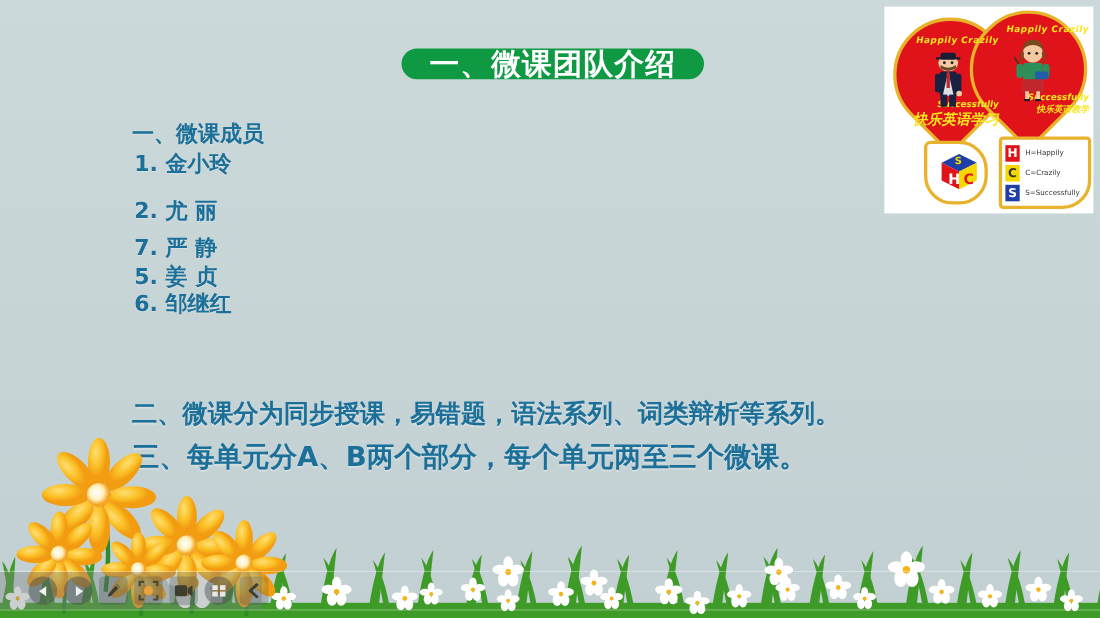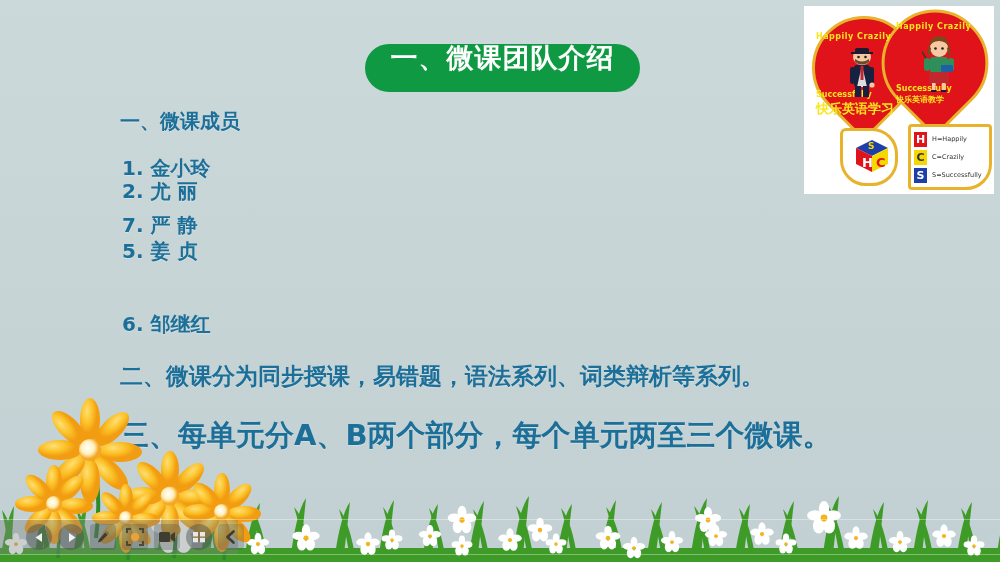--- a/index.html
+++ b/index.html
@@ -10,24 +10,24 @@
   }
   .slide{
     position:relative;width:1000px;height:562px;
     background:linear-gradient(180deg,#ccd9db 0%,#c7d4d6 55%,#c2d0d3 100%);
     overflow:hidden;
   }
 
   
   .title-pill{
     position:absolute;left:365px;top:44px;
-    width:275px;height:48px;
+    width:275px;height:28px;
     background:#0f9943;
     border-radius:24px;
-    display:flex;align-items:flex-start;justify-content:center;
+    display:flex;align-items:flex-end;justify-content:center;
   }
   .title-pill .title-text{
     color:#ffffff;
     font-size:27px;
     font-weight:bold;
     letter-spacing:1px;
     line-height:1;
     white-space:nowrap;
   }
 
@@ -35,24 +35,24 @@
   .body-text{position:absolute;left:0;top:0;width:885px;height:562px;}
   .bt{
     position:absolute;
     color:#1b6f98;
     font-weight:bold;
     white-space:nowrap;
     text-shadow:0 1px 0 rgba(255,255,255,0.25);
   }
   .heading-1{left:120px;top:108px;font-size:20px;}
   .name-item{font-size:20px;left:122px;}
-  .n1{top:135px;margin-top:20px;} .n2{top:178px;} .n3{top:186px;} .n4{top:212px;}
-  .n5{top:238px;} .n6{top:263px;margin-top:48px;} .n7{top:289px;} .n8{top:314px;}
+  .n1{top:135px;} .n2{top:178px;} .n3{top:186px;} .n4{top:212px;}
+  .n5{top:238px;} .n6{top:263px;} .n7{top:289px;} .n8{top:314px;}
   .para-2{left:120px;top:361px;font-size:23px;}
-  .para-3{left:120px;top:416px;font-size:29px;}
+  .para-3{left:120px;top:399px;font-size:25px;}
 
   
   .logo-card{
     position:absolute;right:6px;top:6px;
     width:190px;height:188px;
     background:#ffffff;
     overflow:hidden;
   }
   .logo-inner{position:absolute;inset:0;}
 
@@ -76,21 +76,21 @@
     position:absolute;left:36px;top:122px;width:58px;height:58px;
     background:#ffffff;border:3px solid #e8b22a;box-sizing:border-box;
     border-radius:6px 26px 26px 26px;
   }
   .legend-card{
     position:absolute;left:104px;top:118px;width:84px;height:66px;
     background:#ffffff;border:3px solid #e8b22a;box-sizing:border-box;
     border-radius:4px 4px 26px 4px;
   }
 
-  .heart-txt{position:absolute;z-index:5;text-align:left;white-space:nowrap;}
+  .heart-txt{position:absolute;z-index:5;text-align:right;white-space:nowrap;font-style:italic;}
   .hl-top{left:12px;top:26px;width:92px;font-size:8px;color:#f8e71c;font-weight:bold;letter-spacing:.5px;}
   .hl-suc{left:12px;top:84px;width:92px;font-size:8px;color:#f8e71c;font-weight:bold;}
   .hl-cn{left:12px;top:94px;width:92px;font-size:13px;color:#f8e71c;font-weight:bold;}
   .hr-top{left:92px;top:16px;width:94px;font-size:8px;color:#f8e71c;font-weight:bold;letter-spacing:.5px;}
   .hr-suc{left:92px;top:78px;width:94px;font-size:8px;color:#f8e71c;font-weight:bold;}
   .hr-cn{left:92px;top:88px;width:94px;font-size:8px;color:#f8e71c;font-weight:bold;}
 
   .figure{position:absolute;z-index:6;}
   .legend-rows{position:absolute;left:108px;top:124px;width:78px;}
   .lg-row{display:flex;align-items:center;height:18px;margin-left:2px;}

